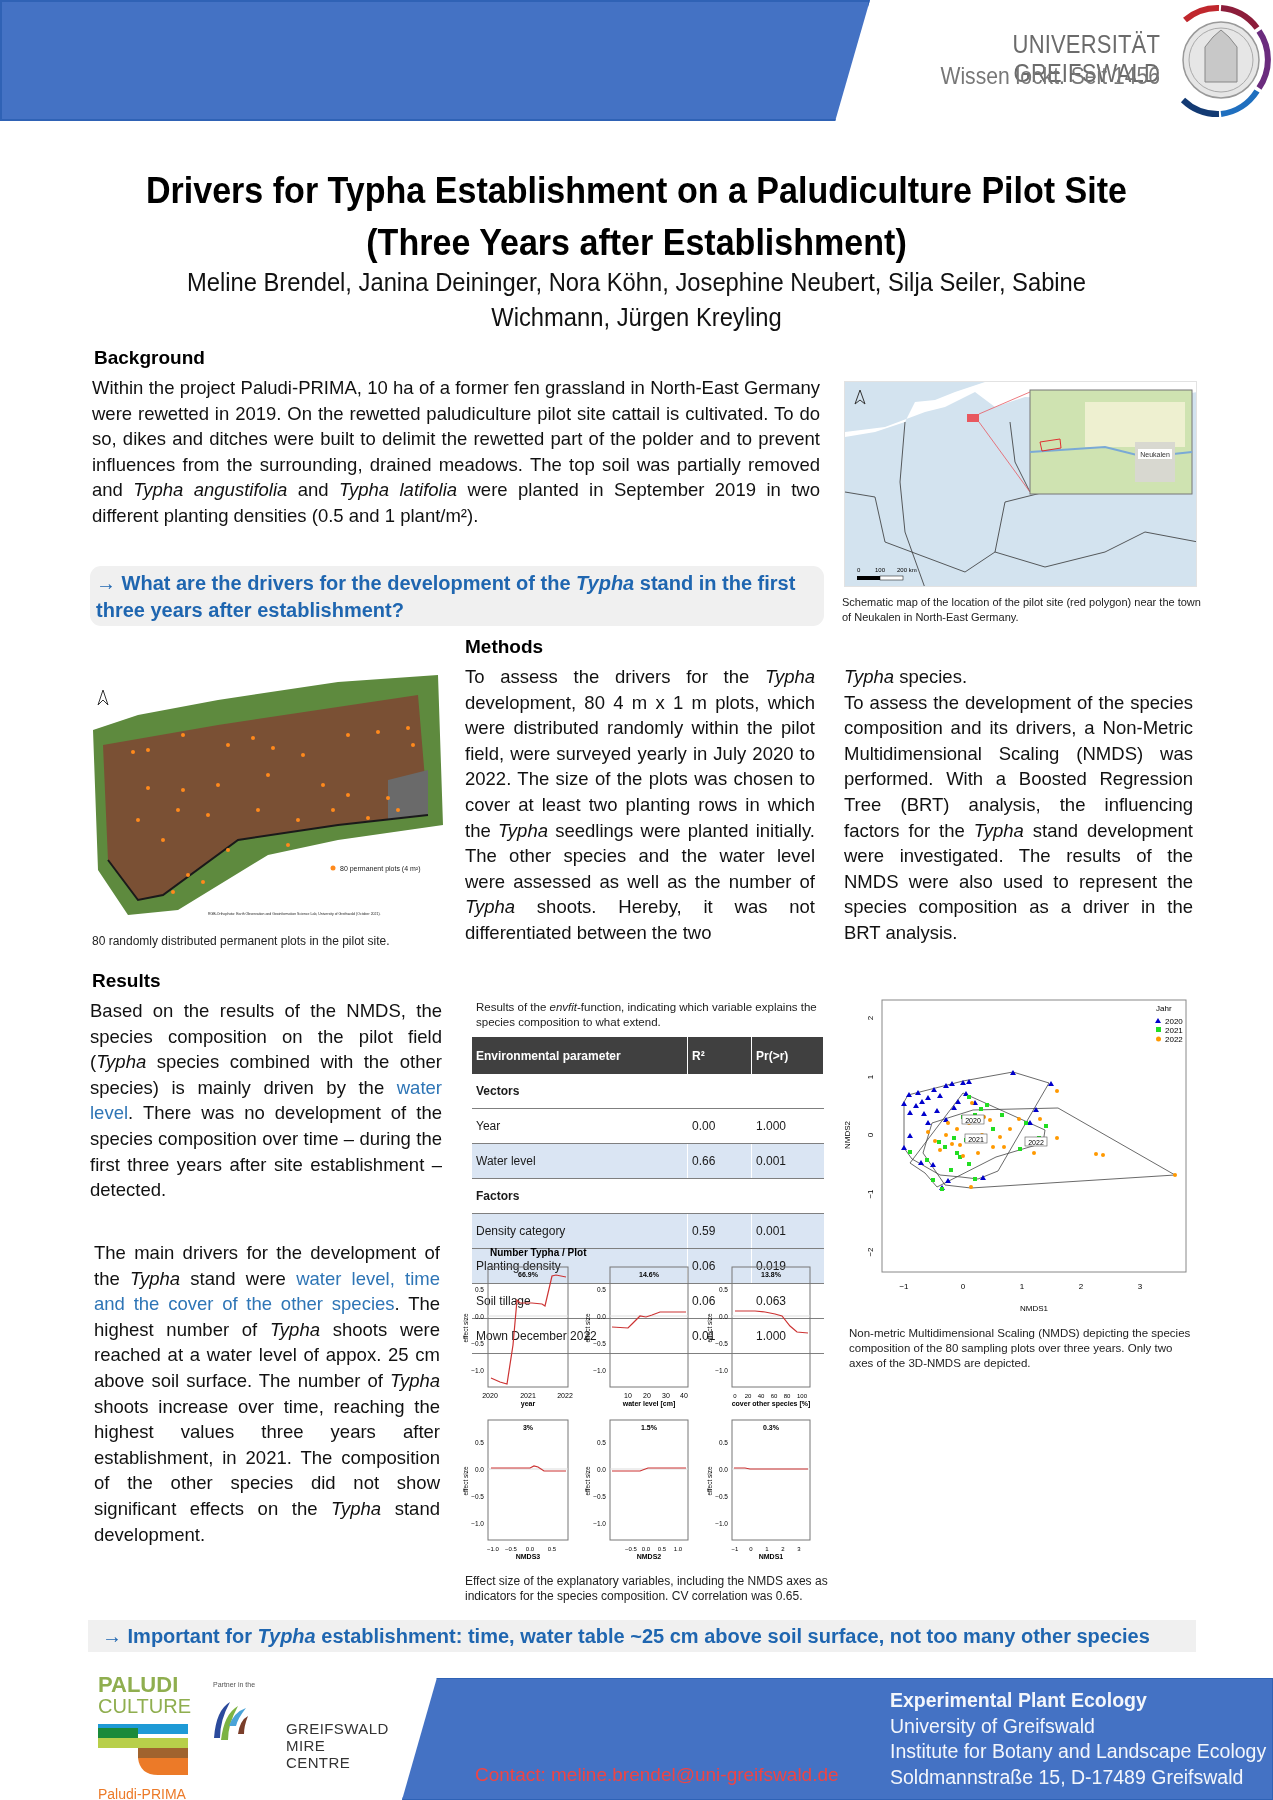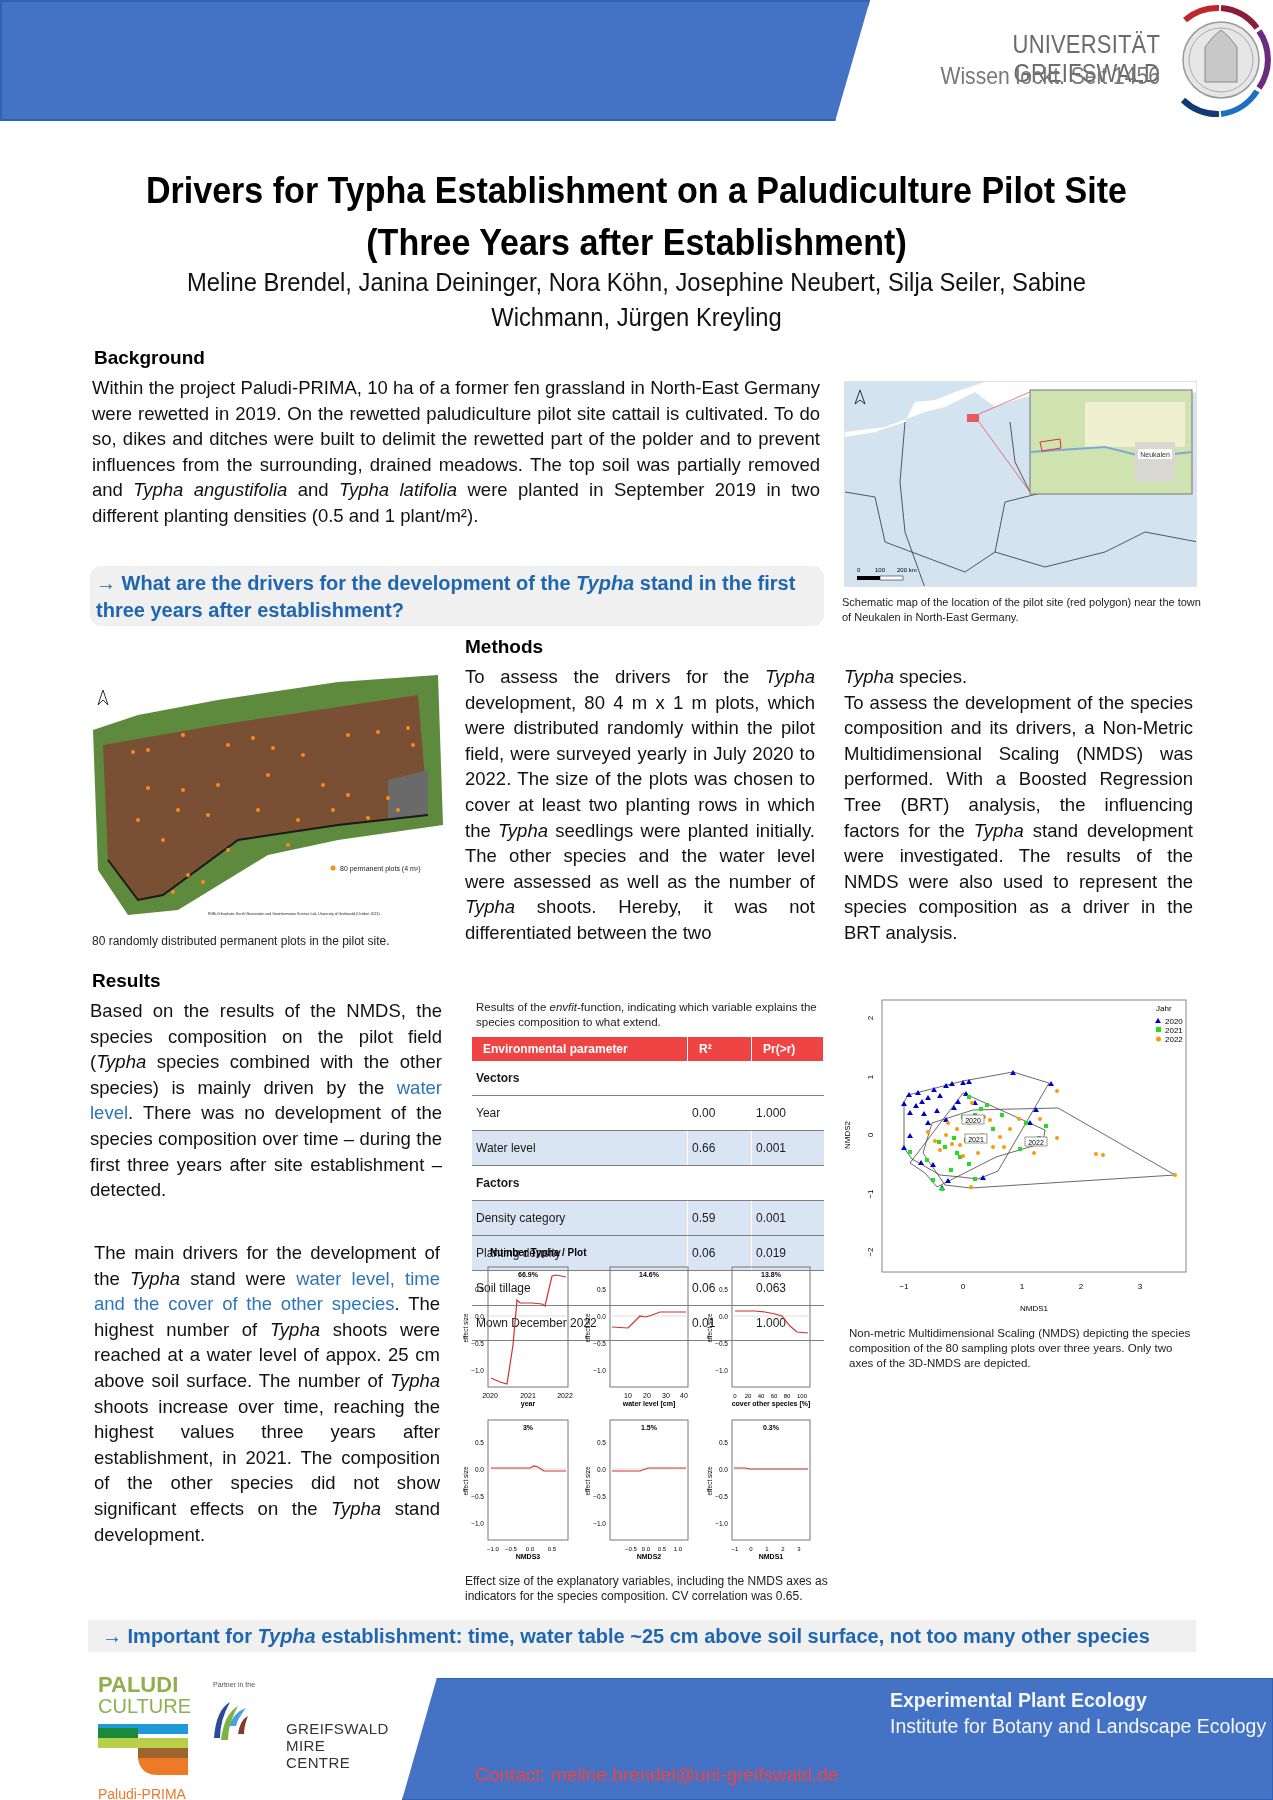--- a/index.html
+++ b/index.html
@@ -24,21 +24,21 @@
 
   .question { left: 90px; top: 566px; width: 734px; height: 60px; background: #f0f0f0; padding: 4px 6px; color: #1f66b0; font-weight: bold; font-size: 20px; line-height: 27px; border-radius: 11px; }
   .conclusion { left: 88px; top: 1620px; width: 1108px; height: 32px; background: #f0f0f0; padding: 3px 14px; color: #1f66b0; font-weight: bold; font-size: 20px; line-height: 27px; }
 
   
   .map { left: 844px; top: 381px; width: 353px; height: 206px; background: #d3e3ef; border: 1px solid #e2e2e2; overflow: hidden; }
   .aerial { left: 88px; top: 670px; width: 355px; height: 250px; }
 
   
   .tbl { left: 472px; top: 1037px; width: 352px; border-collapse: collapse; font-size: 12px; }
-  .tbl th { background: #ef4444; color: #fff; text-align: left; font-weight: bold; padding: 2px 11px; height: 24px; border-right: 1px solid #fff; }
+  .tbl th { background: #404040; color: #fff; text-align: left; font-weight: bold; padding: 2px 4px; height: 37px; border-right: 1px solid #fff; }
   .tbl td { padding: 10px 4px; height: 19px; border-bottom: 1px solid #7f7f7f; }
   .tbl tr.shade td { background: #dae5f3; }
   .tbl tr.group td { font-weight: bold; }
   .tbl td.c2, .tbl th.c2 { width: 64px; border-left: 1px solid #fff; }
   .tbl td.c3, .tbl th.c3 { width: 72px; border-left: 1px solid #fff; }
 
   
   .foot-blue { left: 402px; top: 1678px; width: 871px; height: 122px; background: #4472c4; border: 1px solid #2f62b5; clip-path: polygon(4% 0, 100% 0, 100% 100%, 0 100%); }
   .contact { left: 475px; top: 1764px; font-size: 19px; color: #ef4444; }
   .affil { left: 890px; top: 1688px; font-size: 19.5px; line-height: 25.5px; color: #f3f6fb; }
@@ -468,14 +468,16 @@
 <div class="abs" style="left:254px;top:1720px;font-size:15px;line-height:17px;color:#333;letter-spacing:0.4px;margin-left:32px;">
   <div>GREIFSWALD</div>
   <div>MIRE</div>
   <div>CENTRE</div>
 </div>
 
 <div class="abs foot-blue"></div>
 <div class="abs contact">Contact: meline.brendel@uni-greifswald.de</div>
 <div class="abs affil">
   <div><b>Experimental Plant Ecology</b></div>
+  <div>University of Greifswald</div>
   <div>Institute for Botany and Landscape Ecology</div>
+  <div>Soldmannstraße 15, D-17489 Greifswald</div>
 </div>
 
 </body></html>

